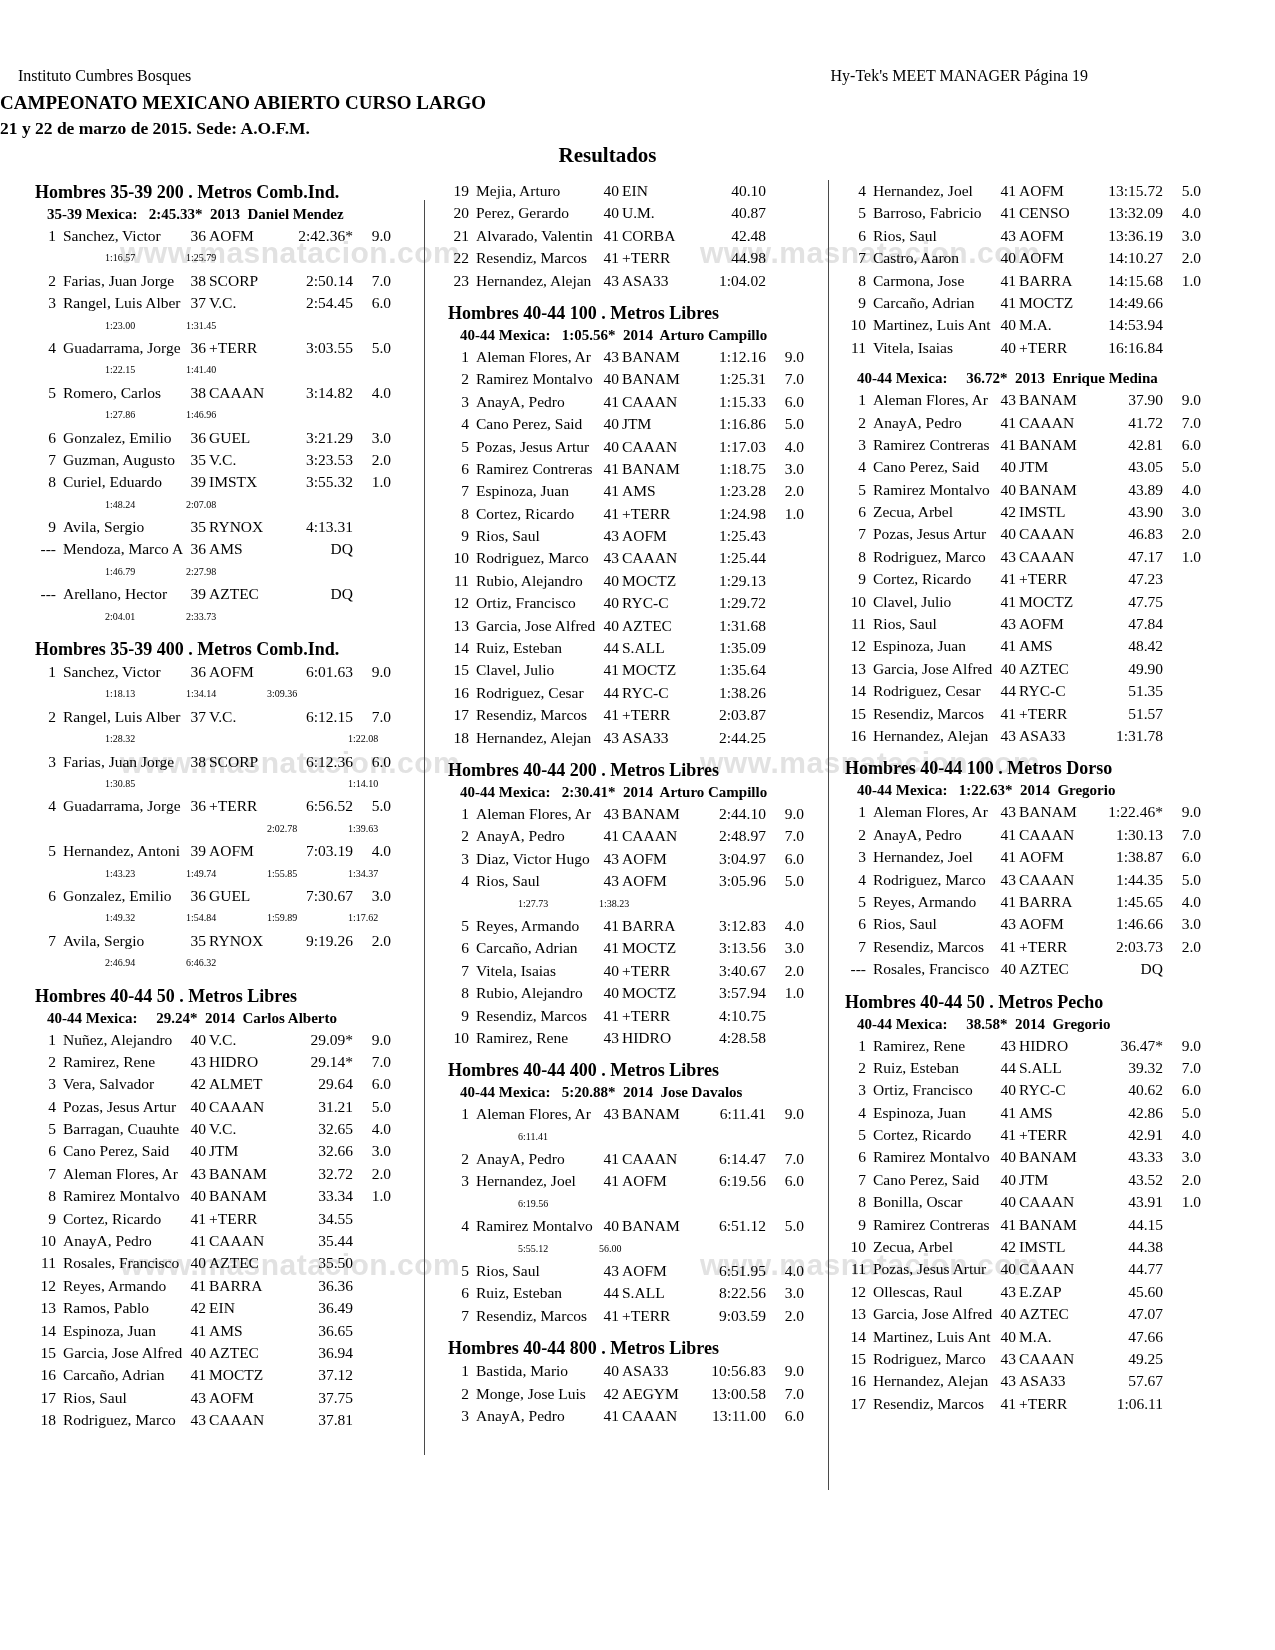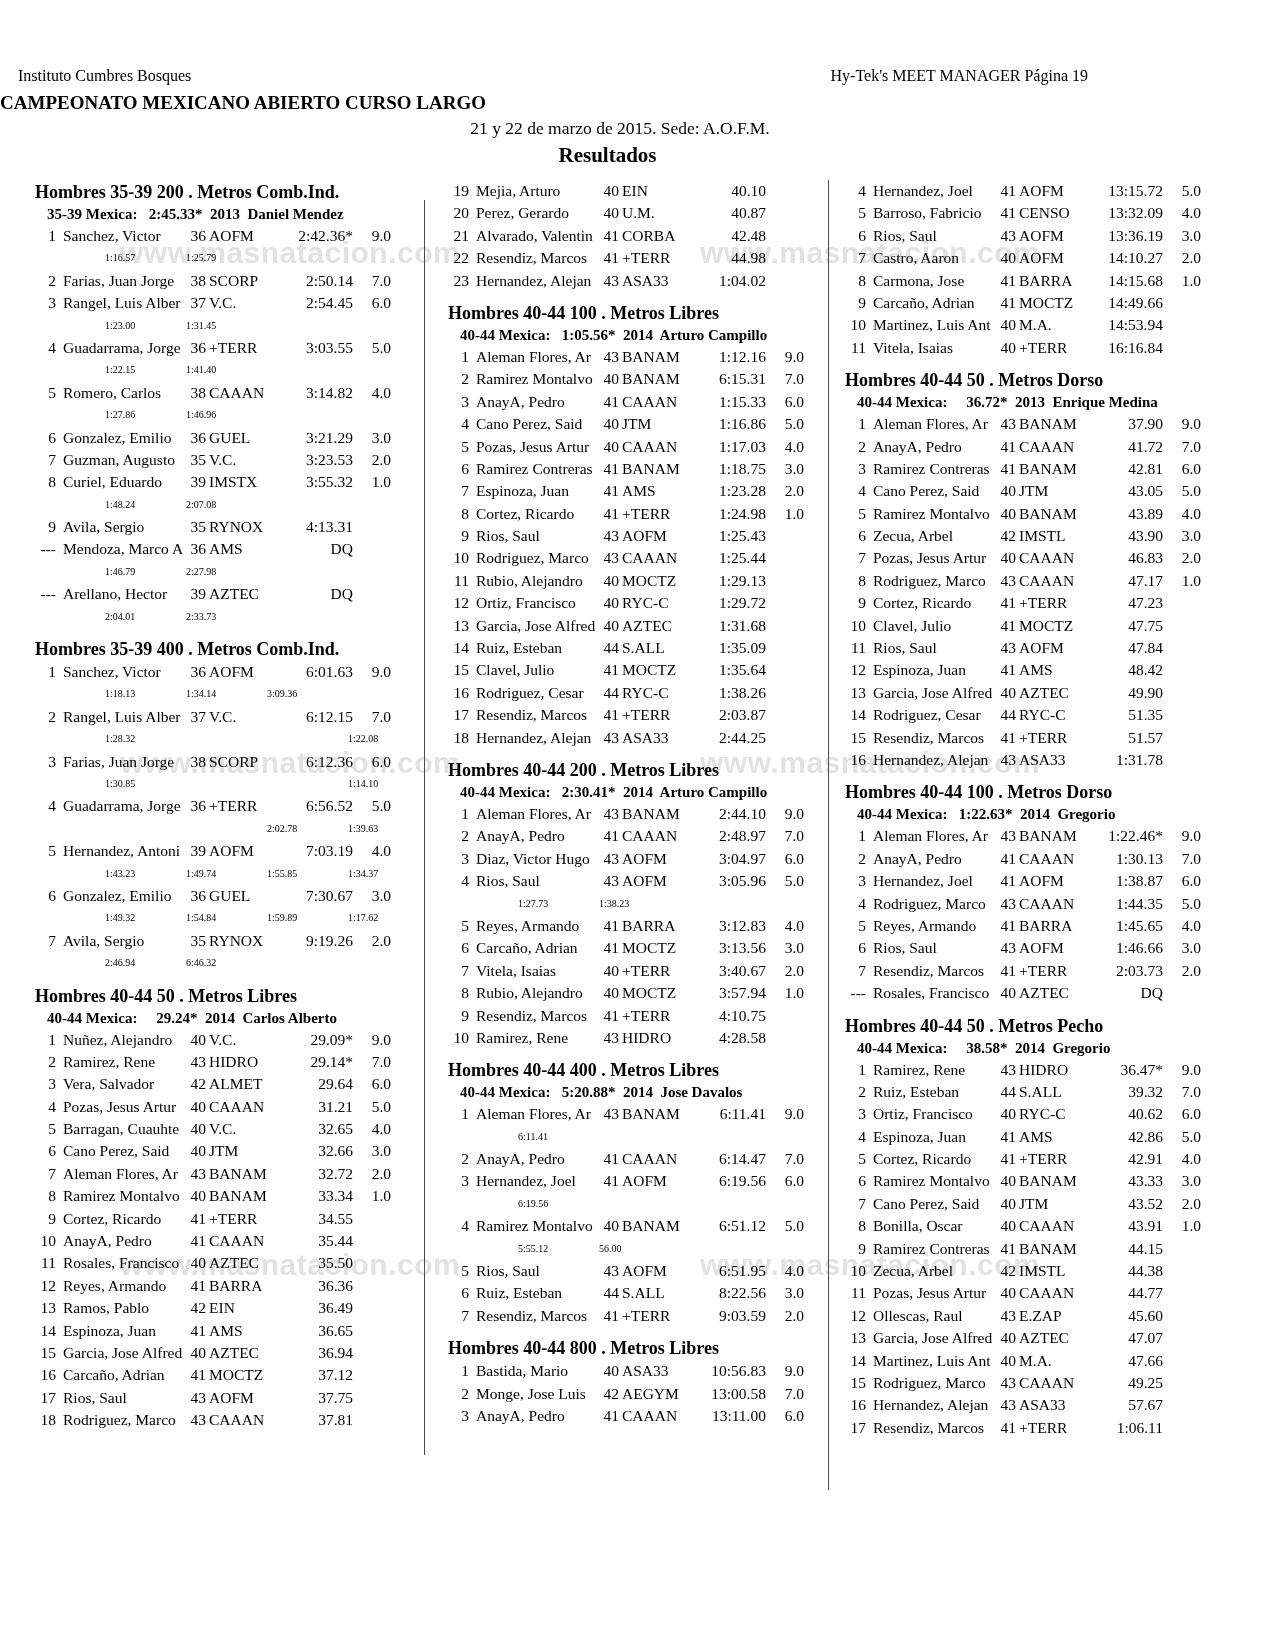--- a/index.html
+++ b/index.html
@@ -5,22 +5,22 @@
   html,body{margin:0;padding:0;}
   body{
     width:1275px;height:1650px;position:relative;background:#ffffff;
     font-family:"Liberation Serif", serif;color:#000;overflow:hidden;
   }
   
   .pagehead{position:absolute;top:66px;left:18px;width:1070px;display:flex;
     justify-content:space-between;font-size:16px;line-height:20px;}
   .title1{position:absolute;top:92px;left:0;width:1240px;text-align:left;
     font-weight:bold;font-size:19px;}
-  .title2{position:absolute;top:118px;left:0;width:1240px;text-align:center;
-    font-weight:normal;font-size:17.5px;}
+  .title2{position:absolute;top:118px;left:0;width:1240px;
+    font-weight:bold;font-size:17.5px;}
   .title3{position:absolute;top:143px;left:0;width:1215px;text-align:center;
     font-weight:bold;font-size:21px;}
   
   .wmrow{position:absolute;left:0;width:1275px;height:34px;z-index:0;}
   .wmrow span{position:absolute;font-family:"Liberation Sans", sans-serif;
     font-weight:bold;font-size:30px;color:#e2e2e2;letter-spacing:.5px;white-space:nowrap;}
   .wm1{top:236px}.wm2{top:746px}.wm3{top:1248px}
   .wma{left:120px}.wmb{left:700px}
   
   .vdiv{position:absolute;width:1px;background:#4a4a4a;z-index:1;}
@@ -444,21 +444,21 @@
           <span class="ag">43</span>
           <span class="tm">BANAM</span>
           <span class="ti">1:12.16</span>
           <span class="pt">9.0</span>
         </div>
         <div class="rrow">
           <span class="pl">2</span>
           <span class="nm">Ramirez Montalvo</span>
           <span class="ag">40</span>
           <span class="tm">BANAM</span>
-          <span class="ti">6:15.31</span>
+          <span class="ti">1:25.31</span>
           <span class="pt">7.0</span>
         </div>
         <div class="rrow">
           <span class="pl">3</span>
           <span class="nm">AnayA, Pedro</span>
           <span class="ag">41</span>
           <span class="tm">CAAAN</span>
           <span class="ti">1:15.33</span>
           <span class="pt">6.0</span>
         </div>
@@ -820,21 +820,20 @@
         <div class="rrow">
           <span class="pl">11</span>
           <span class="nm">Vitela, Isaias</span>
           <span class="ag">40</span>
           <span class="tm">+TERR</span>
           <span class="ti">16:16.84</span>
           <span class="pt"></span>
         </div>
       </div>
       <div class="section">
-        <div class="sec-title">Hombres 40-44 50 . Metros Dorso</div>
         <div class="sec-record">40-44 Mexica:     36.72*  2013  Enrique Medina</div>
         <div class="rrow">
           <span class="pl">1</span>
           <span class="nm">Aleman Flores, Ar</span>
           <span class="ag">43</span>
           <span class="tm">BANAM</span>
           <span class="ti">37.90</span>
           <span class="pt">9.0</span>
         </div>
         <div class="rrow">

